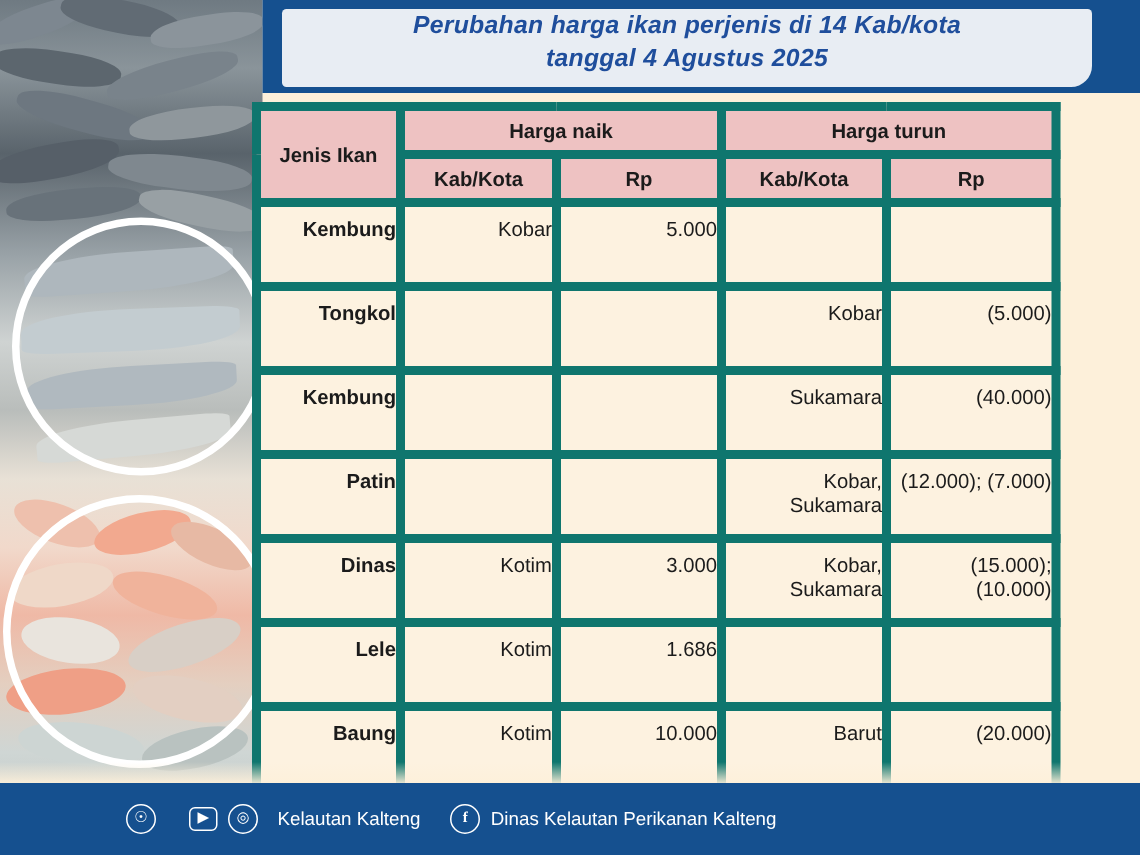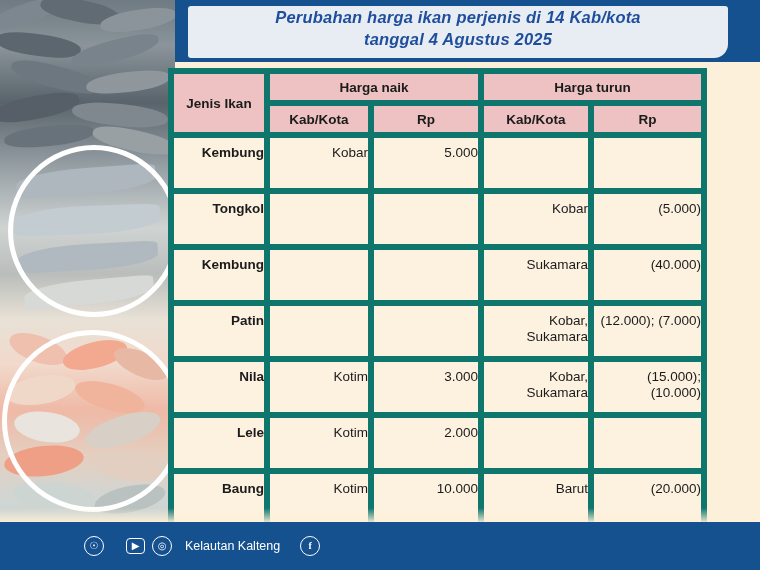--- a/index.html
+++ b/index.html
@@ -272,30 +272,30 @@
           <td class="rp">(40.000)</td>
         </tr>
         <tr>
           <td class="name">Patin</td>
           <td></td>
           <td class="rp"></td>
           <td class="two-line">Kobar, Sukamara</td>
           <td class="two-line">(12.000); (7.000)</td>
         </tr>
         <tr>
-          <td class="name">Nila</td>
+          <td class="name">Dinas</td>
           <td>Kotim</td>
           <td class="rp">3.000</td>
           <td class="two-line">Kobar, Sukamara</td>
           <td class="two-line">(15.000); (10.000)</td>
         </tr>
         <tr>
           <td class="name">Lele</td>
           <td>Kotim</td>
-          <td class="rp">2.000</td>
+          <td class="rp">1.686</td>
           <td></td>
           <td class="rp"></td>
         </tr>
         <tr>
           <td class="name">Baung</td>
           <td>Kotim</td>
           <td class="rp">10.000</td>
           <td>Barut</td>
           <td class="rp">(20.000)</td>
         </tr>
@@ -323,16 +323,17 @@
     <div class="item f-web">
       <span class="ic">☉</span>
     </div>
     <div class="item f-ig">
       <span class="ic sq">▶</span>
       <span class="ic">◎</span>
       <span style="margin-left:6px;">Kelautan Kalteng</span>
     </div>
     <div class="item f-fb">
       <span class="ic fb">f</span>
+      <span>Dinas Kelautan Perikanan Kalteng</span>
     </div>
   </div>
 
 </div>
 
 </body></html>

